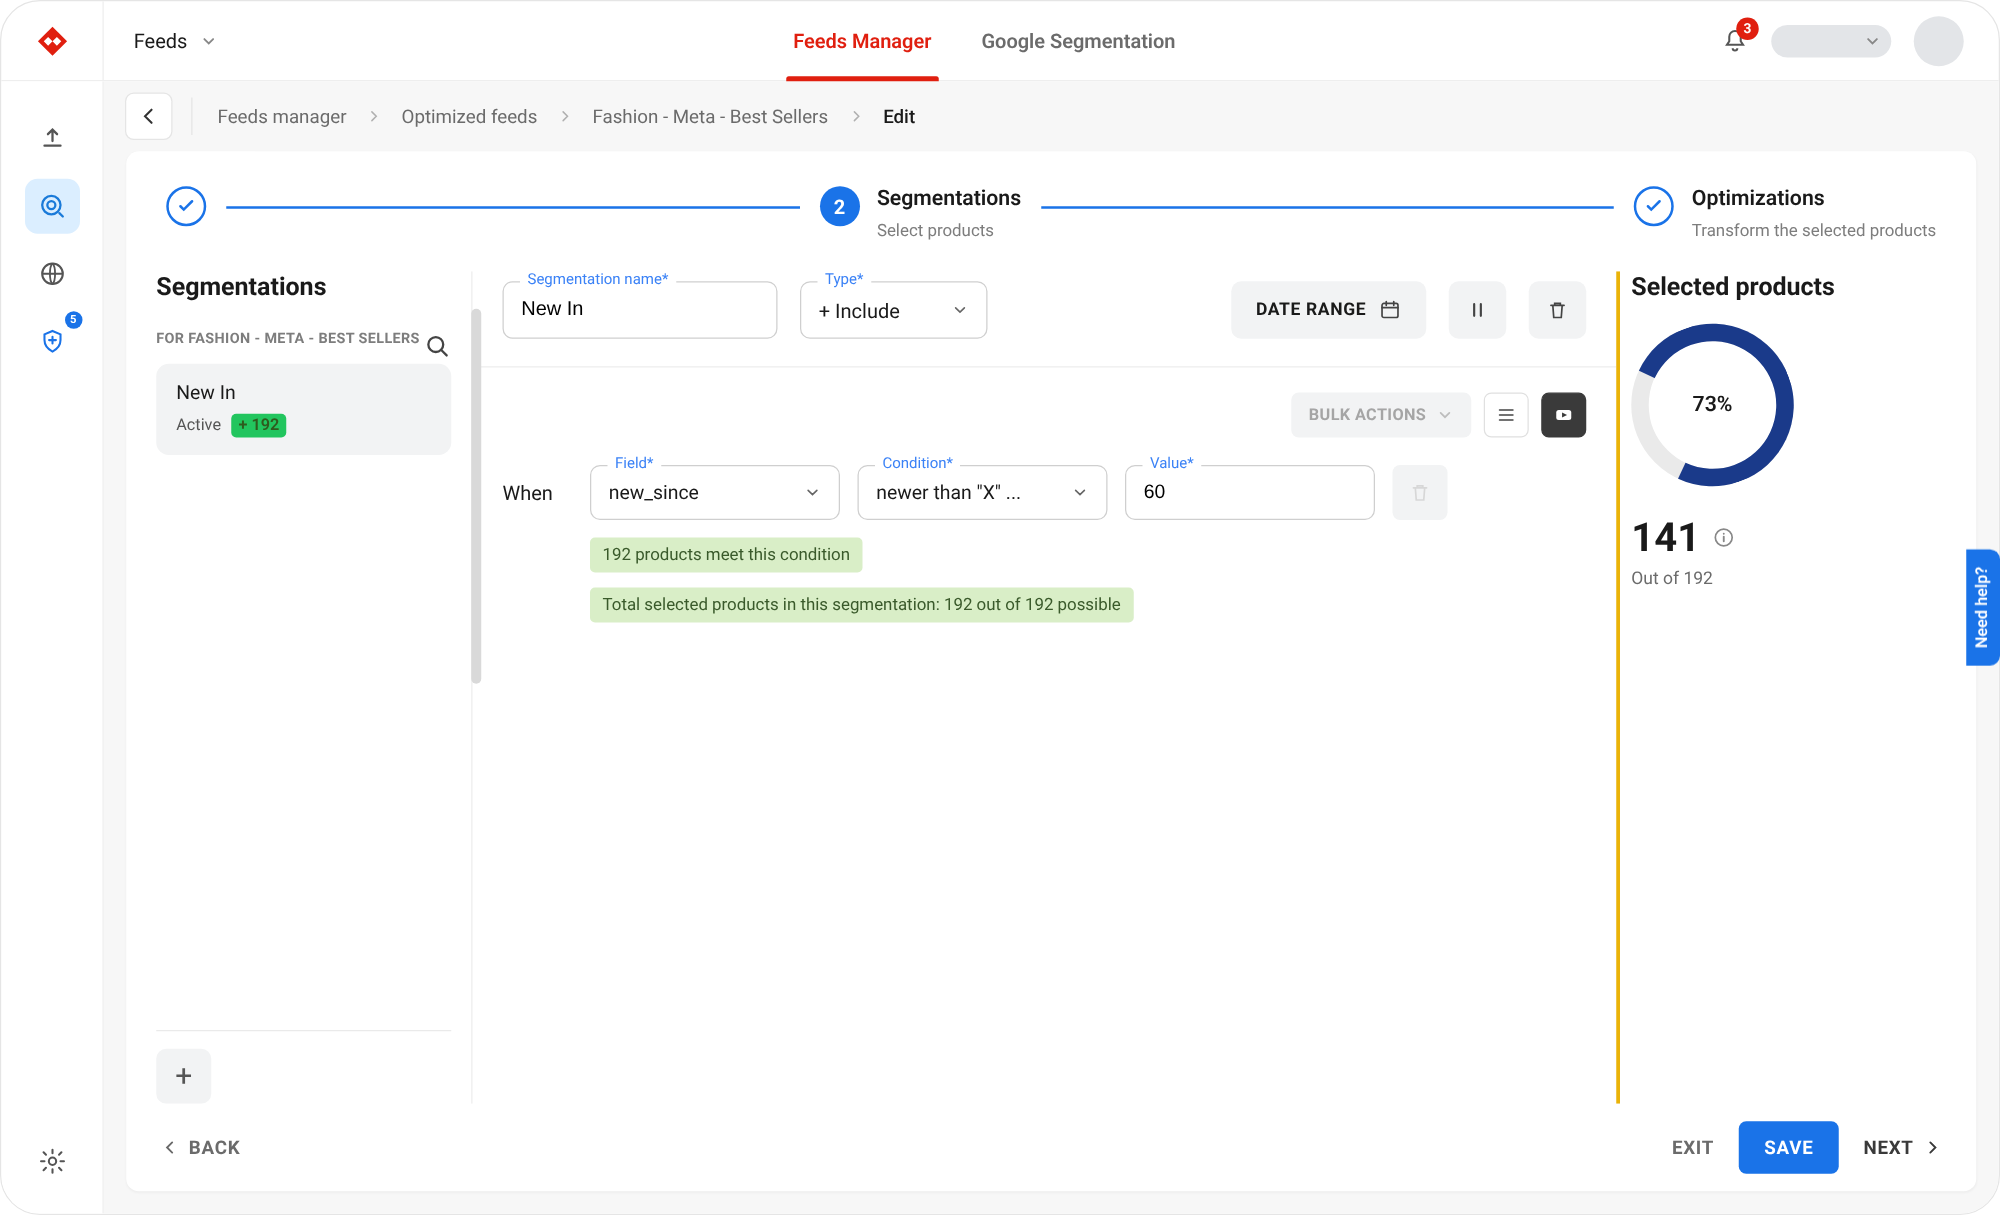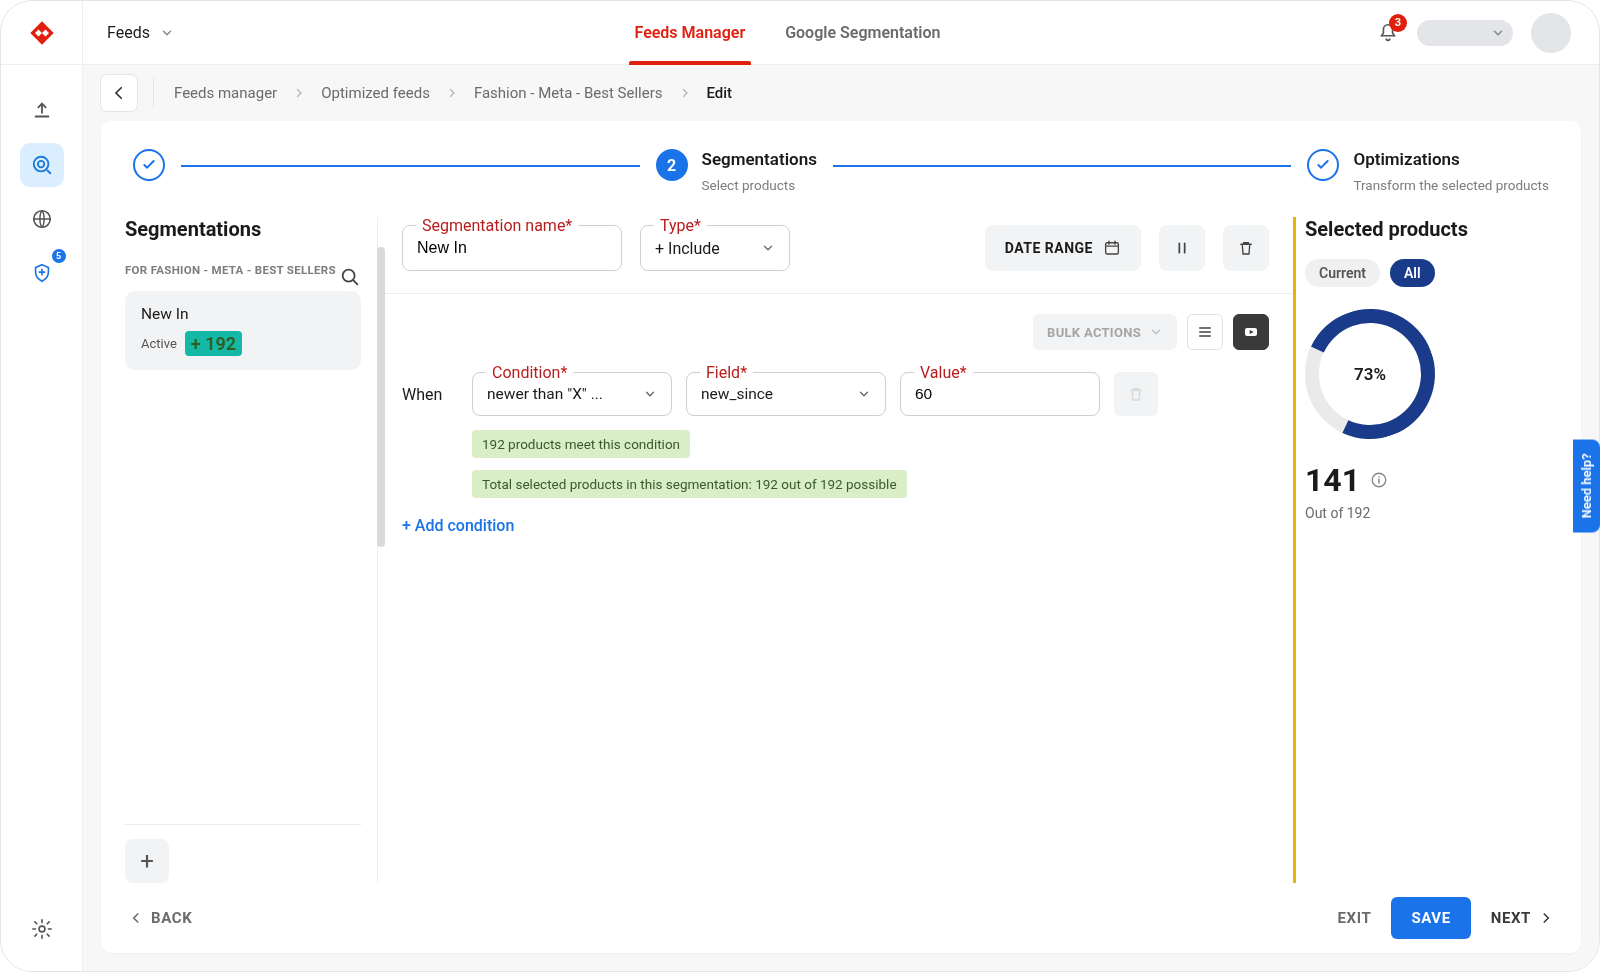--- a/index.html
+++ b/index.html
@@ -56,29 +56,29 @@
     .main3 { flex: 1; display: flex; overflow: hidden; }
     .col-seg { width: 276px; padding: 0 0 0 24px; display: flex; flex-direction: column; }
     .seg-title { font-size: 20px; font-weight: 700; margin-bottom: 22px; }
     .seg-sub { font-size: 11.5px; letter-spacing: .3px; color: #7d7d7d; font-weight: 700; margin-bottom: 14px; }
     .seg-list { flex: 1; position: relative; }
     .seg-list-scroll { position: absolute; right: -8px; top: -44px; width: 8px; height: 300px; background: #d9d9d9; border-radius: 4px; }
     .seg-item { background: #f2f3f4; border-radius: 10px; padding: 14px 16px; width: 236px; }
     .seg-item-name { font-size: 15.5px; margin-bottom: 8px; }
     .seg-item-row { display: flex; align-items: center; gap: 8px; }
     .statuslbl { font-size: 13px; color: #555; }
-    .count-chip { background: #14b8a6; color: #2e5b1e; border-radius: 4px; padding: 2px 6px; font-size: 18px; font-weight: 600; }
+    .count-chip { background: #22c55e; color: #2e5b1e; border-radius: 4px; padding: 2px 6px; font-size: 13px; font-weight: 600; }
     .seg-divider { margin-top: auto; height: 1px; background: #eaeaea; width: 236px; }
     .seg-add { margin-top: 14px; width: 44px; height: 44px; background: #f2f3f4; border-radius: 8px; display: flex; align-items: center; justify-content: center; font-size: 24px; color: #555; cursor: pointer; }
     .seg-head-row { display: flex; justify-content: space-between; align-items: center; width: 236px; position: relative; }
 
     .col-editor { flex: 1; border-left: 1px solid #ededed; padding: 0; display: flex; flex-direction: column; }
     .ed-toprow { display: flex; align-items: center; gap: 18px; padding: 8px 24px 22px 24px; border-bottom: 1px solid #ededed; }
     .field-wrap { position: relative; }
-    .field-label { position: absolute; top: -9px; left: 14px; background: #fff; padding: 0 6px; font-size: 16px; color: #b91c1c; }
+    .field-label { position: absolute; top: -9px; left: 14px; background: #fff; padding: 0 6px; font-size: 12px; color: #3b82f6; }
     .input, .select { height: 46px; border: 1px solid #cfcfcf; border-radius: 8px; padding: 0 14px; font-size: 16px; background: #fff; outline: none; }
     .select { display: flex; align-items: center; justify-content: space-between; gap: 10px; cursor: pointer; min-width: 150px; }
     .btn-ghost { height: 46px; border-radius: 8px; background: #f2f3f4; display: flex; align-items: center; gap: 10px; padding: 0 20px; font-weight: 700; font-size: 14px; letter-spacing: .5px; cursor: pointer; }
     .btn-ghost + .icon-sq, .icon-sq { width: 46px; height: 46px; background: #f2f3f4; border-radius: 8px; display:flex; align-items:center; justify-content:center; cursor:pointer; }
 
     .ed-toolbar { display: flex; justify-content: flex-end; align-items: center; gap: 10px; padding: 20px 24px 0 24px; }
     .bulk-btn { height: 36px; background: #f2f3f4; color: #a5a5a5; border-radius: 6px; padding: 0 14px; font-weight: 700; font-size: 13px; display:flex; align-items:center; gap:8px; letter-spacing: .3px; cursor:default; }
     .tool-sq { width: 36px; height: 36px; border-radius: 6px; border: 1px solid #e0e0e0; display: flex; align-items: center; justify-content: center; cursor: pointer; color:#444; }
     .tool-sq.dark { background: #3a3a3a; border-color: #3a3a3a; color: #fff; }
 
@@ -324,59 +324,54 @@
                   <rect x="3" y="6" width="18" height="12" rx="3" fill="#fff"></rect>
                   <path d="M10 9l6 3-6 3z" fill="#3a3a3a"></path>
                 </svg>
               </div>
           </div>
 
           <div class="ed-rules">
             <div class="rule-row">
               <div class="when-lbl">When</div>
               <div class="field-wrap rule-field">
+                <div class="field-label">Field*</div>
+                <div class="select" style="width:200px">
+                  <span>new_since</span>
+                  <svg class="chev-down" viewBox="0 0 24 24">
+                      <path d="M6 9l6 6 6-6" stroke="#666" stroke-width="2.2" fill="none" stroke-linecap="round"></path>
+                    </svg>
+                </div>
+              </div>
+              <div class="field-wrap rule-field">
                 <div class="field-label">Condition*</div>
                 <div class="select" style="width:200px">
                   <span>newer than "X" ...</span>
                   <svg class="chev-down" viewBox="0 0 24 24">
                       <path d="M6 9l6 6 6-6" stroke="#666" stroke-width="2.2" fill="none" stroke-linecap="round"></path>
                     </svg>
                 </div>
               </div>
               <div class="field-wrap rule-field">
-                <div class="field-label">Field*</div>
-                <div class="select" style="width:200px">
-                  <span>new_since</span>
-                  <svg class="chev-down" viewBox="0 0 24 24">
-                      <path d="M6 9l6 6 6-6" stroke="#666" stroke-width="2.2" fill="none" stroke-linecap="round"></path>
-                    </svg>
-                </div>
-              </div>
-              <div class="field-wrap rule-field">
                 <div class="field-label">Value*</div>
                 <input class="input" style="width: 200px;" value="60">
               </div>
               <div class="del-sq">
                   <svg width="18" height="18" viewBox="0 0 24 24">
                     <path d="M5 7h14M9 7V5h6v2M7 7l1 13h8l1-13" fill="none" stroke="#d7d7d7" stroke-width="1.8" stroke-linecap="round"></path>
                   </svg>
                 </div>
             </div>
             <div><span class="info-chip-g">192 products meet this condition</span></div>
             <div><span class="info-chip-g2">Total selected products in this segmentation: 192 out of 192 possible</span></div>
-            <div class="add-cond">+ Add condition</div>
           </div>
         </div>
 
         <div class="col-right">
           <div class="rp-title">Selected products</div>
-          <div class="toggle-pills">
-            <div class="pill light">Current</div>
-            <div class="pill blue">All</div>
-          </div>
           <div class="donut-wrap">
             <div class="donut-bg"></div>
             <div class="donut-fg"></div>
             <div class="donut-pct">73%</div>
           </div>
           <div class="rp-num">
             <span>141</span>
             <svg width="18" height="18" viewBox="0 0 24 24">
                 <circle cx="12" cy="12" r="9" fill="none" stroke="#888" stroke-width="1.8"></circle>
                 <path d="M12 8h.01M12 11v5" stroke="#888" stroke-width="2" stroke-linecap="round"></path>

